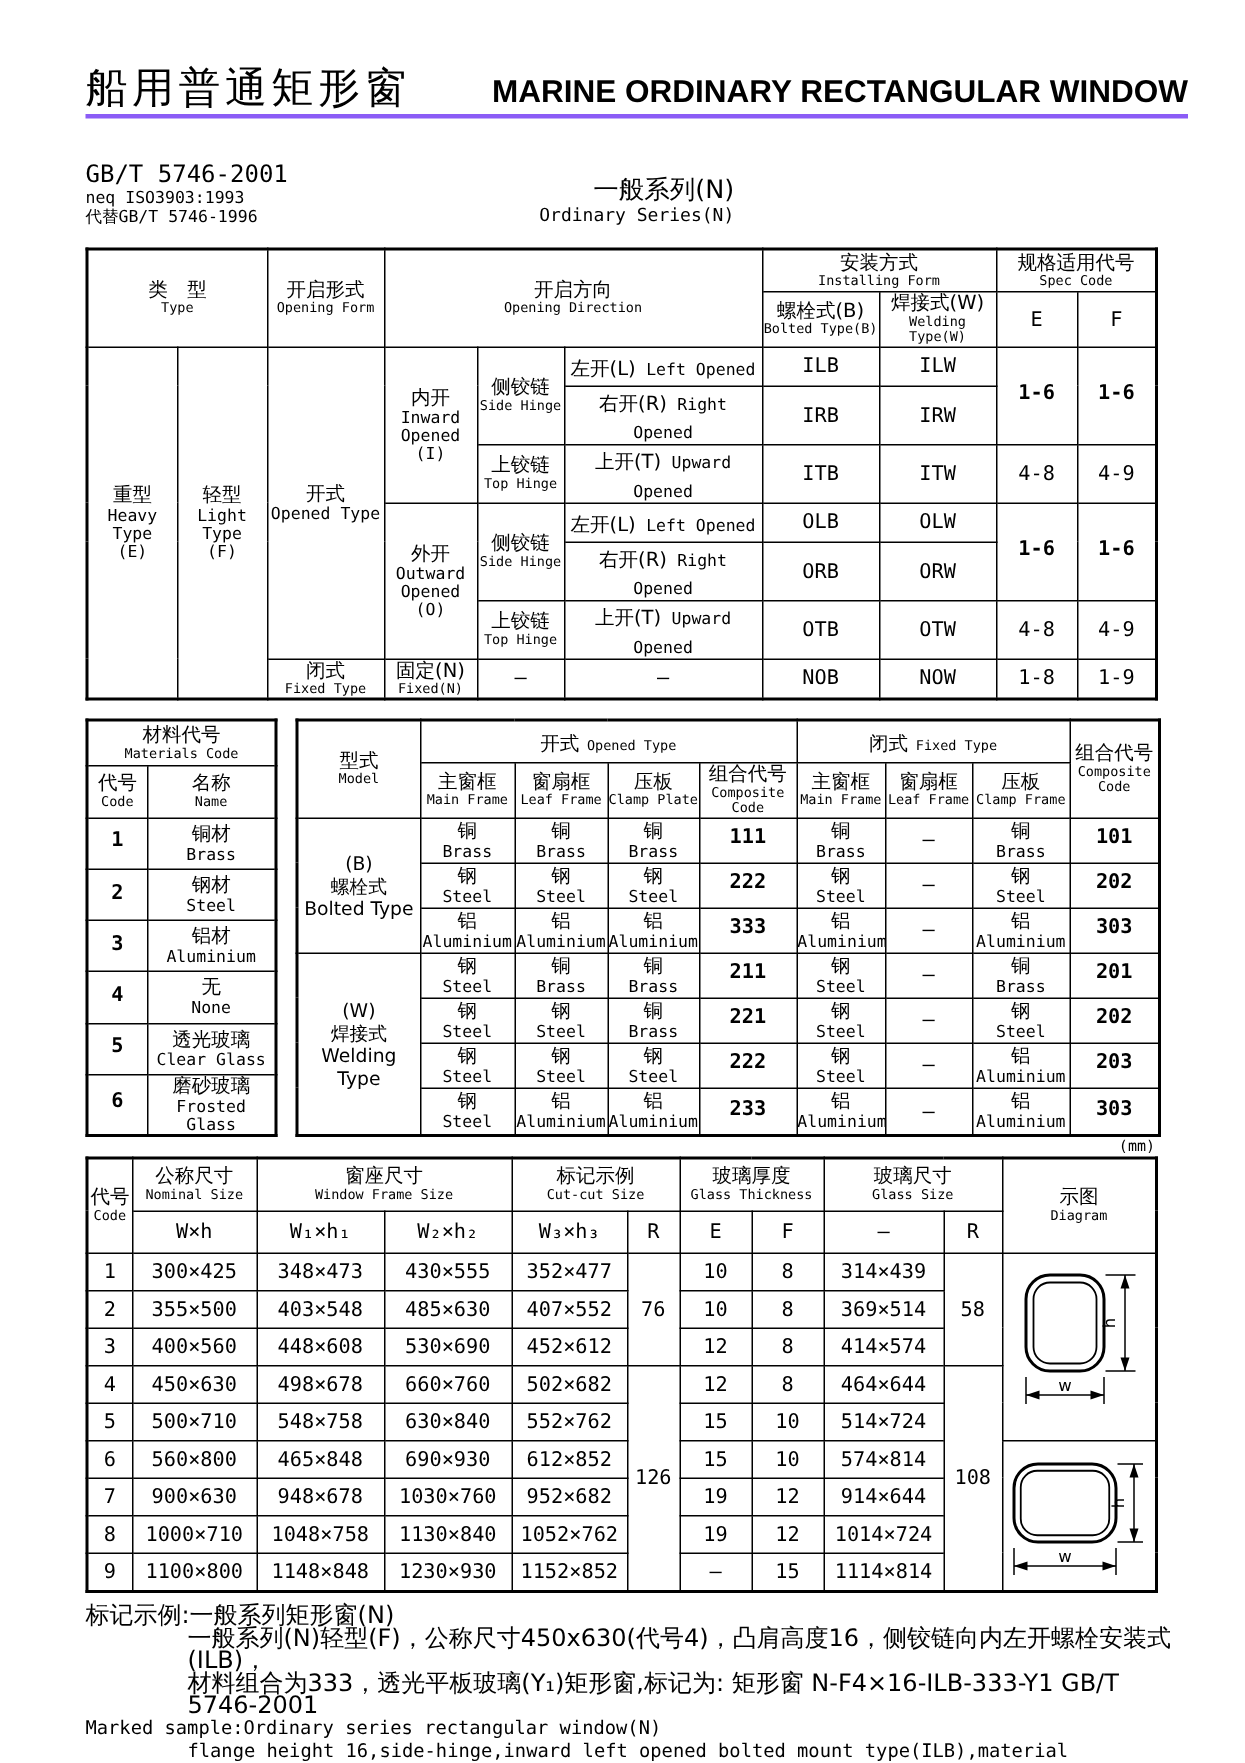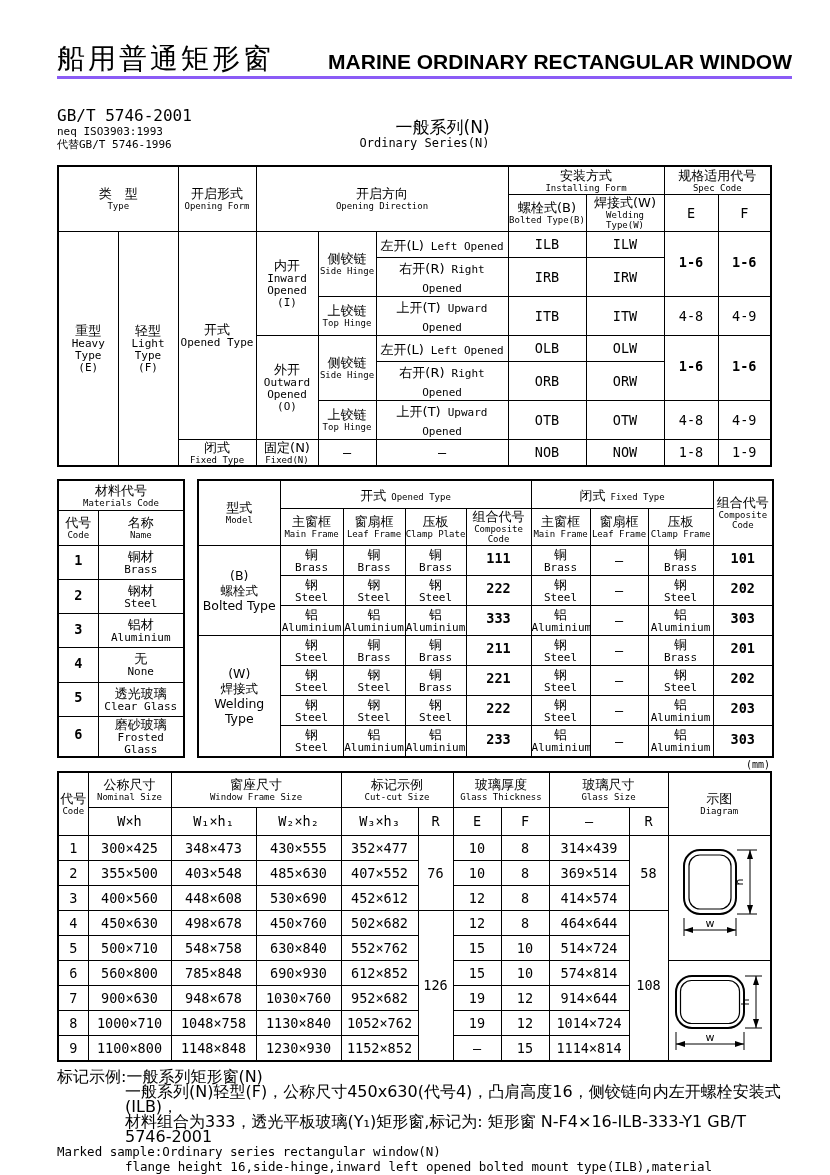--- a/index.html
+++ b/index.html
@@ -815,21 +815,21 @@
       <td>
             <div class="v">4</div>
           </td>
       <td>
             <div class="v">450×630</div>
           </td>
       <td>
             <div class="v">498×678</div>
           </td>
       <td>
-            <div class="v">450×760</div>
+            <div class="v">660×760</div>
           </td>
       <td>
             <div class="v">502×682</div>
           </td>
       <td rowspan="6">
             <div class="v">126</div>
           </td>
       <td>
             <div class="v">12</div>
           </td>
@@ -870,21 +870,21 @@
           </td>
     </tr>
     <tr style="height:25px">
       <td>
             <div class="v">6</div>
           </td>
       <td>
             <div class="v">560×800</div>
           </td>
       <td>
-            <div class="v">785×848</div>
+            <div class="v">465×848</div>
           </td>
       <td>
             <div class="v">690×930</div>
           </td>
       <td>
             <div class="v">612×852</div>
           </td>
       <td>
             <div class="v">15</div>
           </td>

